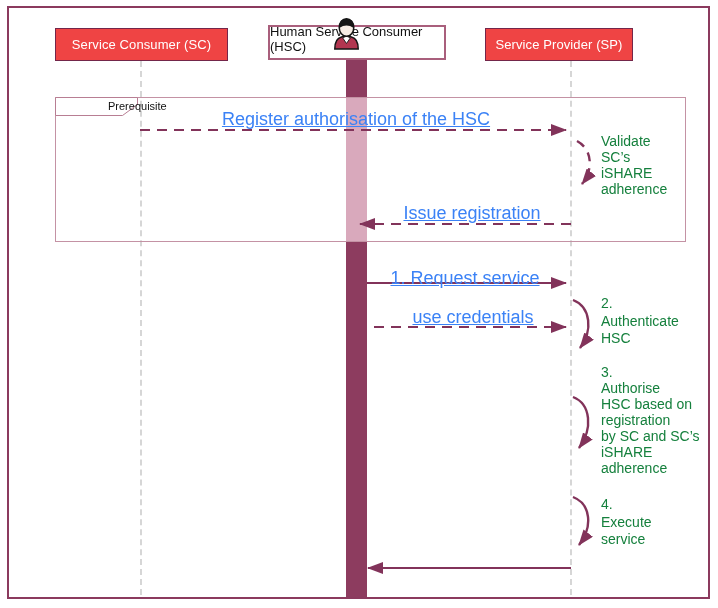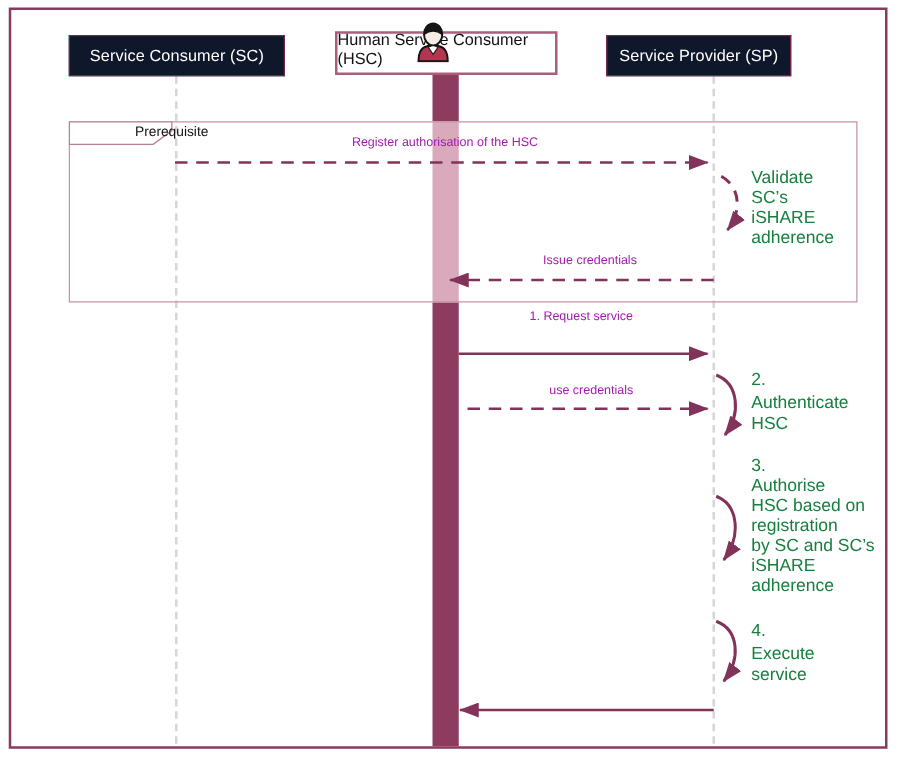--- a/index.html
+++ b/index.html
@@ -7,39 +7,39 @@
     position:relative;width:718px;height:608px;background:#ffffff;
     font-family:"Liberation Sans", sans-serif;color:#111;overflow:hidden;
   }
   .abs{position:absolute;}
   .outer-border{
     left:7px;top:6px;width:699px;height:589px;
     border:2px solid #8b3a5e;background:transparent;
   }
   .actor-box{
     height:33px;display:flex;align-items:center;justify-content:center;
-    background:#0f172a;border:1px solid #73264a;color:#fff;
+    background:#ef4444;border:1px solid #73264a;color:#fff;
     font-size:13px;letter-spacing:.1px;box-sizing:border-box;
   }
   .hsc-box{
     background:#fff;border:2px solid #a95f7c;color:#111;
     display:flex;align-items:flex-end;justify-content:center;
     font-size:13px;box-sizing:border-box;padding-bottom:4px;
   }
   .lifeline{width:0;border-left:2px dashed #d6d6d6;}
   .bar-dark{background:#8d3c5f;}
   .bar-light{background:#d9a9bc;}
   .frame{
     border:1px solid #c492a4;background:transparent;box-sizing:border-box;
   }
   .frame-label-text{
     font-size:11px;color:#111;white-space:nowrap;
   }
   .msg{
-    font-size:10px;color:#a21caf;white-space:nowrap;transform:translateX(-50%);
+    font-size:18px;color:#3b82f6;white-space:nowrap;transform:translateX(-50%);text-decoration:underline;
   }
   .note{
     font-size:14px;color:#15803d;white-space:pre-line;line-height:16.5px;
   }
   svg{display:block;}
 </style>
 </head>
 <body>
 
 <div class="stage">
@@ -79,22 +79,22 @@
     <path d="M573 300 C 591 307 593 331 580 348" fill="none" stroke="#82335a" stroke-width="2.4" marker-end="url(#ah)"></path>
 
     <path d="M573 397 C 591 404 593 429 579 448" fill="none" stroke="#82335a" stroke-width="2.4" marker-end="url(#ah)"></path>
 
     <path d="M573 497 C 591 504 593 527 579 545" fill="none" stroke="#82335a" stroke-width="2.4" marker-end="url(#ah)"></path>
 
     <path d="M571 568 H368" fill="none" stroke="#82335a" stroke-width="2" marker-end="url(#ah)"></path>
   </svg>
 
   <div class="abs msg" style="left:356px;top:109px;">Register authorisation of the HSC</div>
-  <div class="abs msg" style="left:472px;top:203px;">Issue credentials</div>
-  <div class="abs msg" style="left:465px;top:248px;">1. Request service</div>
+  <div class="abs msg" style="left:472px;top:203px;">Issue registration</div>
+  <div class="abs msg" style="left:465px;top:268px;">1. Request service</div>
   <div class="abs msg" style="left:473px;top:307px;">use credentials</div>
 
   <div class="abs note" style="left:601px;top:133px;width:100px;line-height:16px;">Validate
 SC’s
 iSHARE
 adherence</div>
   <div class="abs note" style="left:601px;top:295px;width:110px;line-height:17.5px;">2.
 Authenticate
 HSC</div>
   <div class="abs note" style="left:601px;top:364px;width:110px;line-height:16px;">3.

